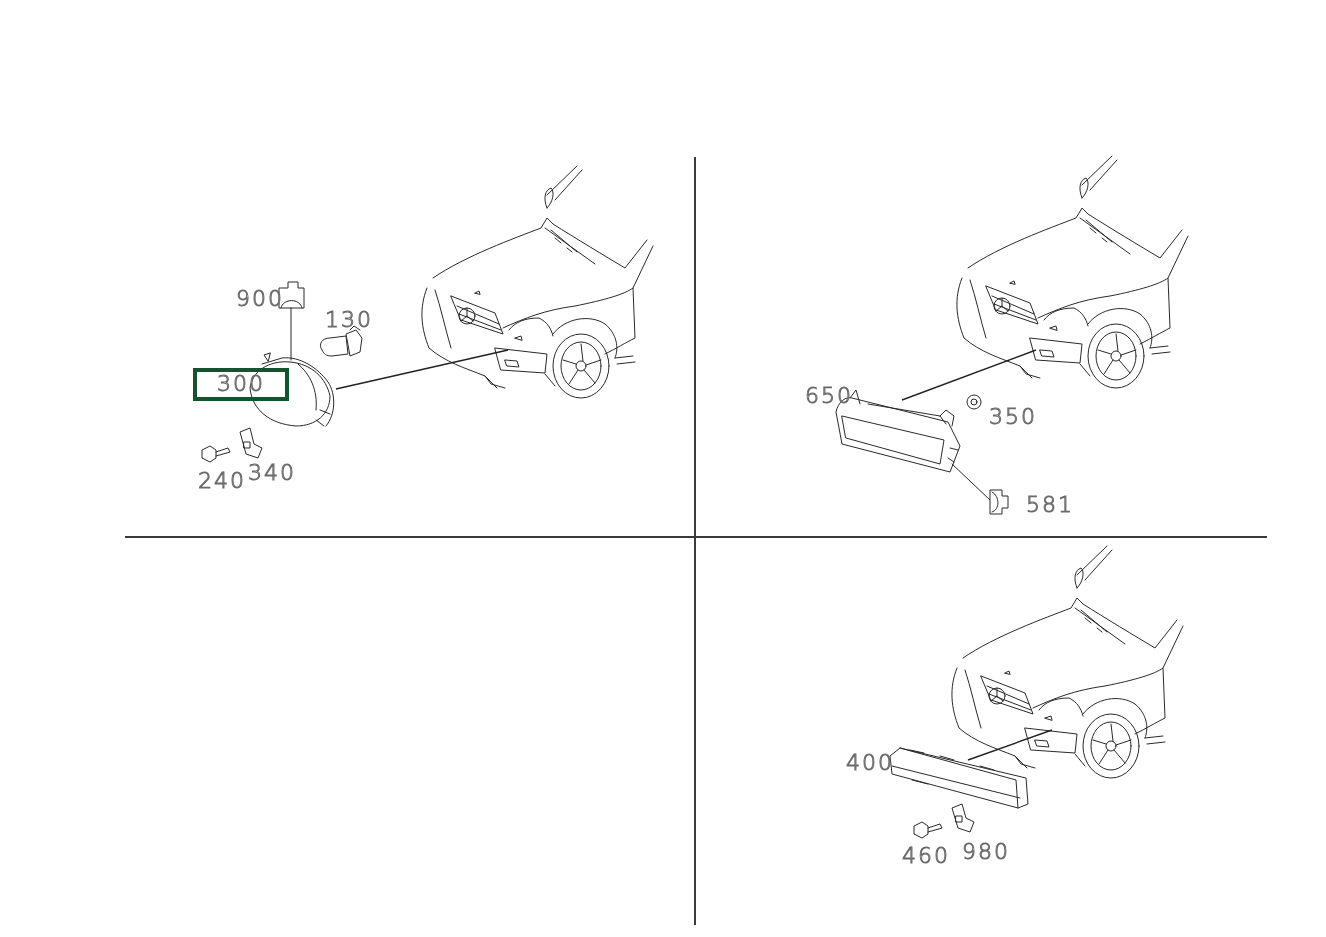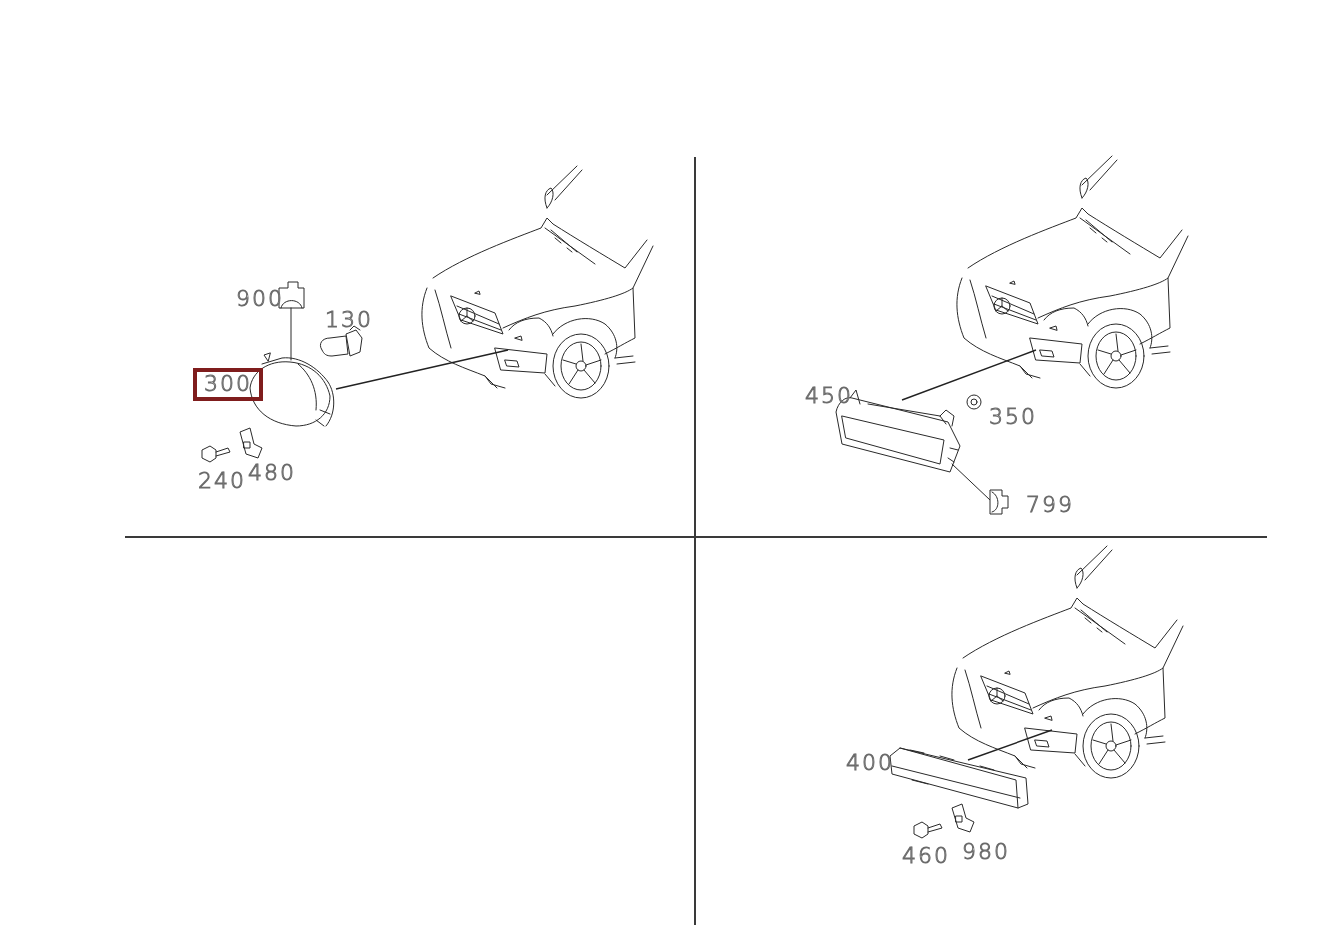--- a/index.html
+++ b/index.html
@@ -4,21 +4,21 @@
 <style>
   html, body { margin:0; padding:0; background:#ffffff; }
   body { width:1326px; height:937px; position:relative; overflow:hidden;
          font-family:"DejaVu Sans", sans-serif; }
   #canvas { position:absolute; left:0; top:0; width:1266px; height:937px;margin-top:18px; }
   .divider-h { position:absolute; left:125px; top:518px; width:1142px; height:2px; background:#3a3a3a; }
   .divider-v { position:absolute; left:694px; top:139px; width:2px; height:768px; background:#3a3a3a; }
   .callout { position:absolute; font-family:"DejaVu Sans", sans-serif; font-size:22px;
              color:#ffffff; letter-spacing:2px; line-height:24px; cursor:pointer;
              -webkit-text-stroke:1px #6a6a6a; font-weight:300; }
-  .callout.highlight { border:4px solid #7f1d1d; padding:0 7px; }
+  .callout.highlight { border:4px solid #14532d; padding:0 20px; }
   svg .ln { fill:none; stroke:#2a2a2a; stroke-width:1; stroke-linejoin:round; stroke-linecap:round; }
   svg .ln2 { fill:none; stroke:#222; stroke-width:1.4; }
   svg .fillw { fill:#fff; stroke:#2a2a2a; stroke-width:1; }
 </style>
 </head>
 <body>
 
 <div id="canvas">
   <div class="divider-h"></div>
   <div class="divider-v"></div>
@@ -108,22 +108,22 @@
     <path class="ln" d="M928 810 L940 806 L942 810 L928 814"></path>
 
     <path class="fillw" d="M952 790 L962 786 L966 800 L974 804 L970 814 L958 810 Z"></path>
     <rect class="ln" x="956" y="798" width="6" height="6"></rect>
   </svg>
 
   <div class="callout" style="left:236px;top:269px">900</div>
   <div class="callout" style="left:325px;top:290px">130</div>
   <div class="callout highlight" style="left:193px;top:350px;height:25px">300</div>
   <div class="callout" style="left:198px;top:451px">240</div>
-  <div class="callout" style="left:248px;top:443px">480</div>
+  <div class="callout" style="left:248px;top:443px">340</div>
 
-  <div class="callout" style="left:805px;top:366px">450</div>
+  <div class="callout" style="left:805px;top:366px">650</div>
   <div class="callout" style="left:989px;top:387px">350</div>
-  <div class="callout" style="left:1026px;top:475px">799</div>
+  <div class="callout" style="left:1026px;top:475px">581</div>
 
   <div class="callout" style="left:846px;top:733px">400</div>
   <div class="callout" style="left:902px;top:826px">460</div>
   <div class="callout" style="left:962px;top:822px">980</div>
 </div>
 
 </body></html>

